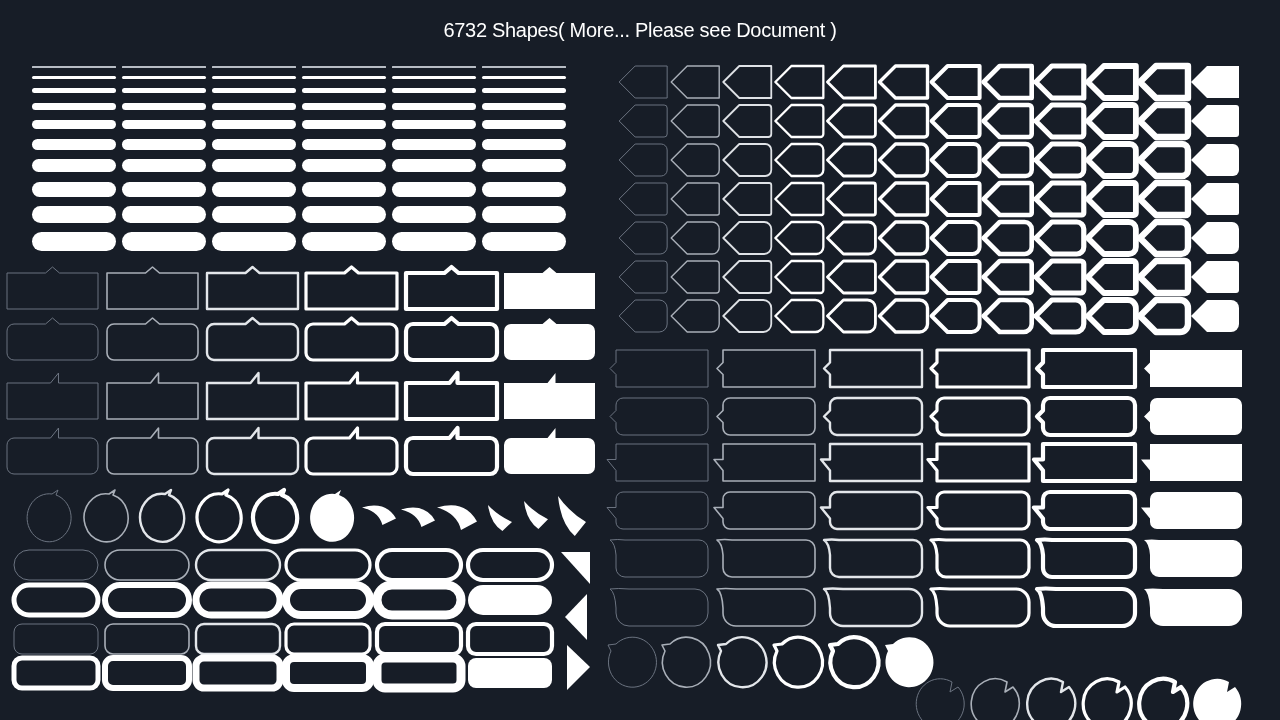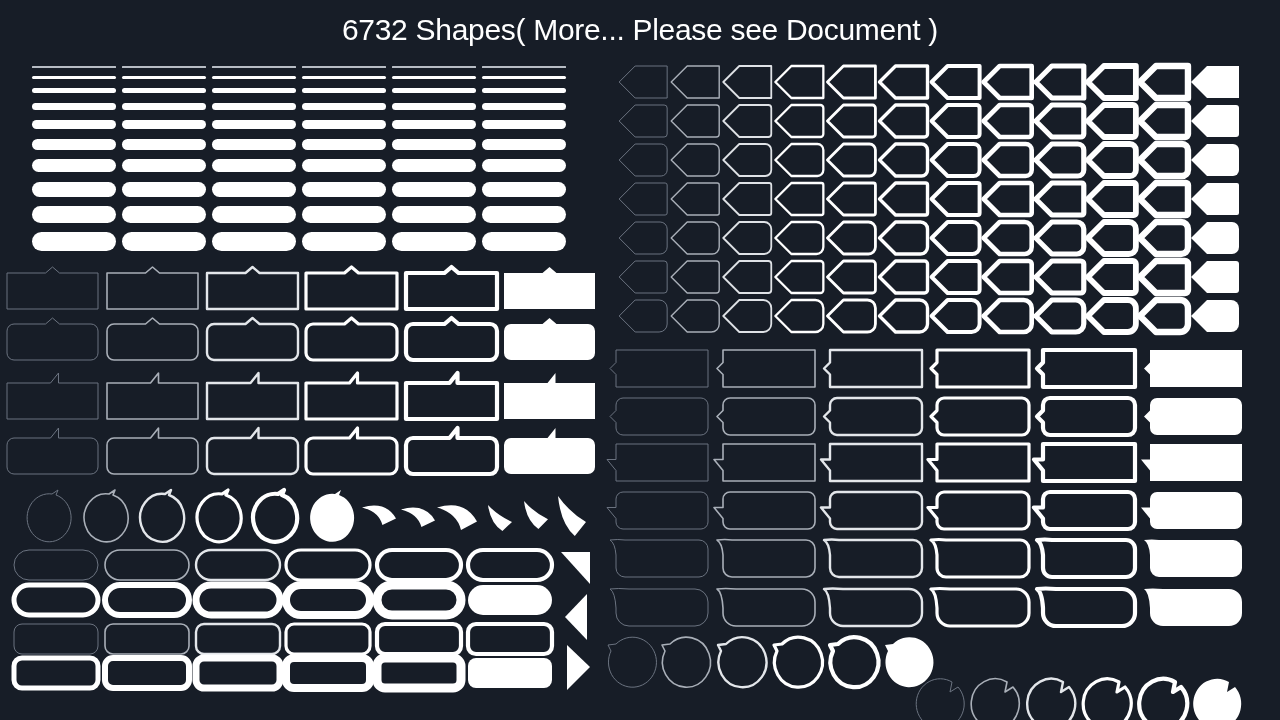--- a/index.html
+++ b/index.html
@@ -1,17 +1,17 @@
 <!DOCTYPE html>
 <html><head>
 <meta charset="utf-8">
 <style>
   html, body { margin:0; padding:0; background:#171d27; }
   body { width:1280px; height:720px; overflow:hidden; position:relative; font-family:"Liberation Sans", sans-serif; }
-  .title { position:absolute; left:0; top:10px; width:1280px; text-align:center; color:#ffffff; font-family:"Liberation Sans", sans-serif; font-size:30px; letter-spacing:-0.3px; line-height:40px; }
+  .title { position:absolute; left:0; top:10px; width:1280px; text-align:center; color:#ffffff; font-family:"Liberation Sans", sans-serif; font-size:20px; letter-spacing:-0.3px; line-height:40px; }
   svg#canvas { position:absolute; left:0; top:0; }
 </style>
 </head>
 <body>
 
 <div class="title">6732 Shapes( More...  Please see Document )</div>
 
 <svg id="canvas" width="1280" height="720" viewBox="0 0 1280 720">
   <g id="g-bars">
       <rect x="32" y="66" width="84" height="2" rx="0.5" fill="#b7bcc4"></rect>

